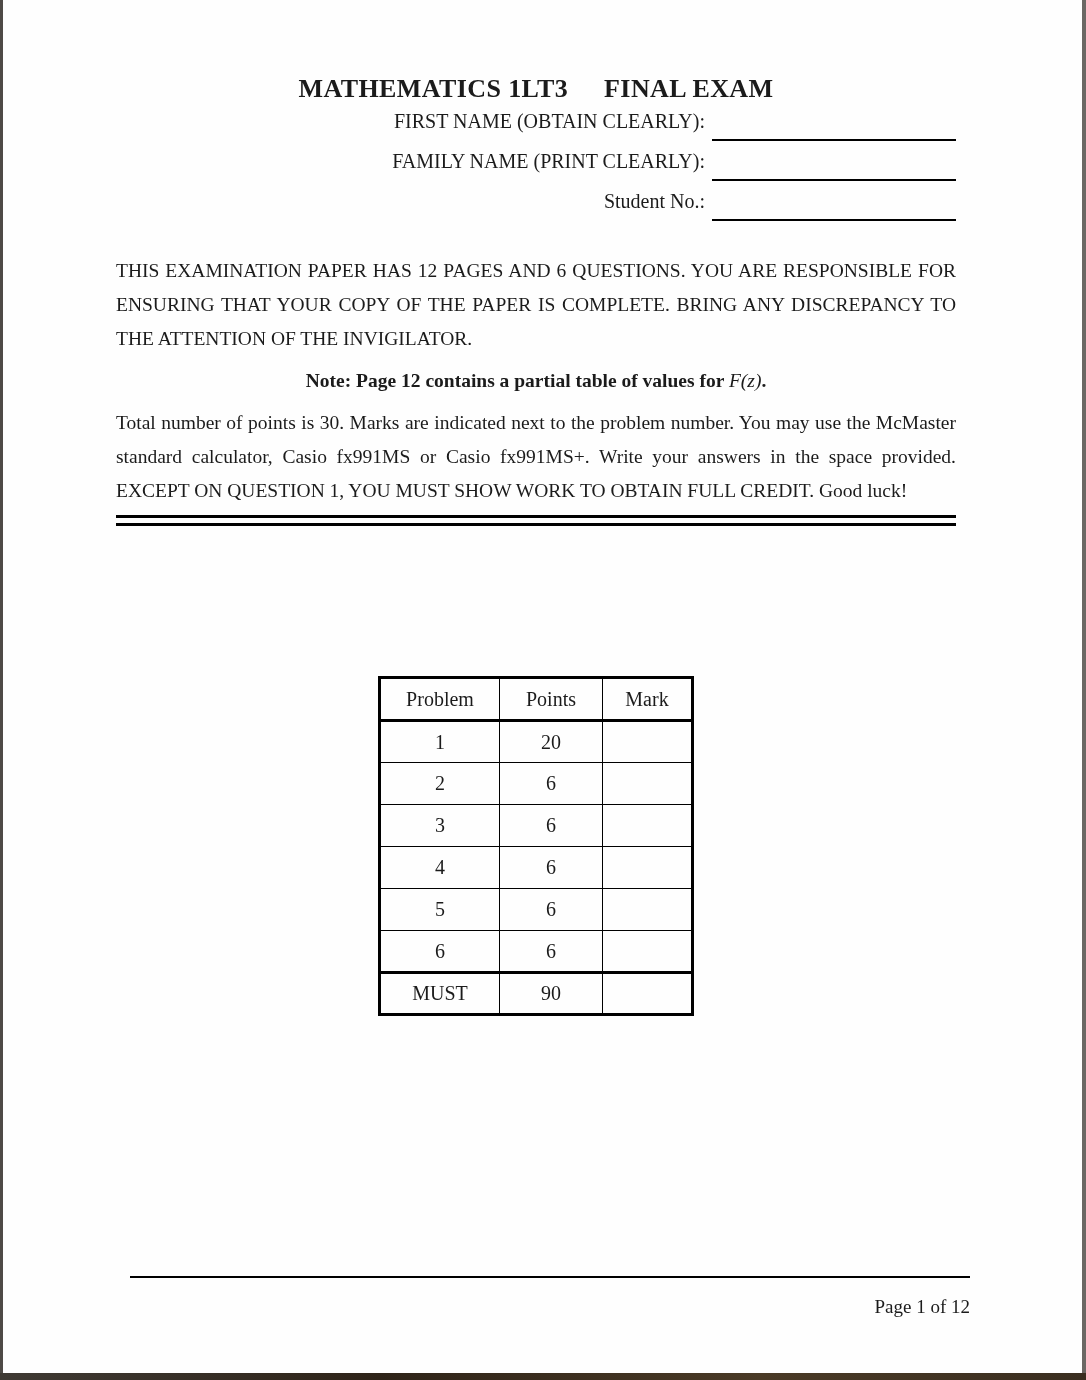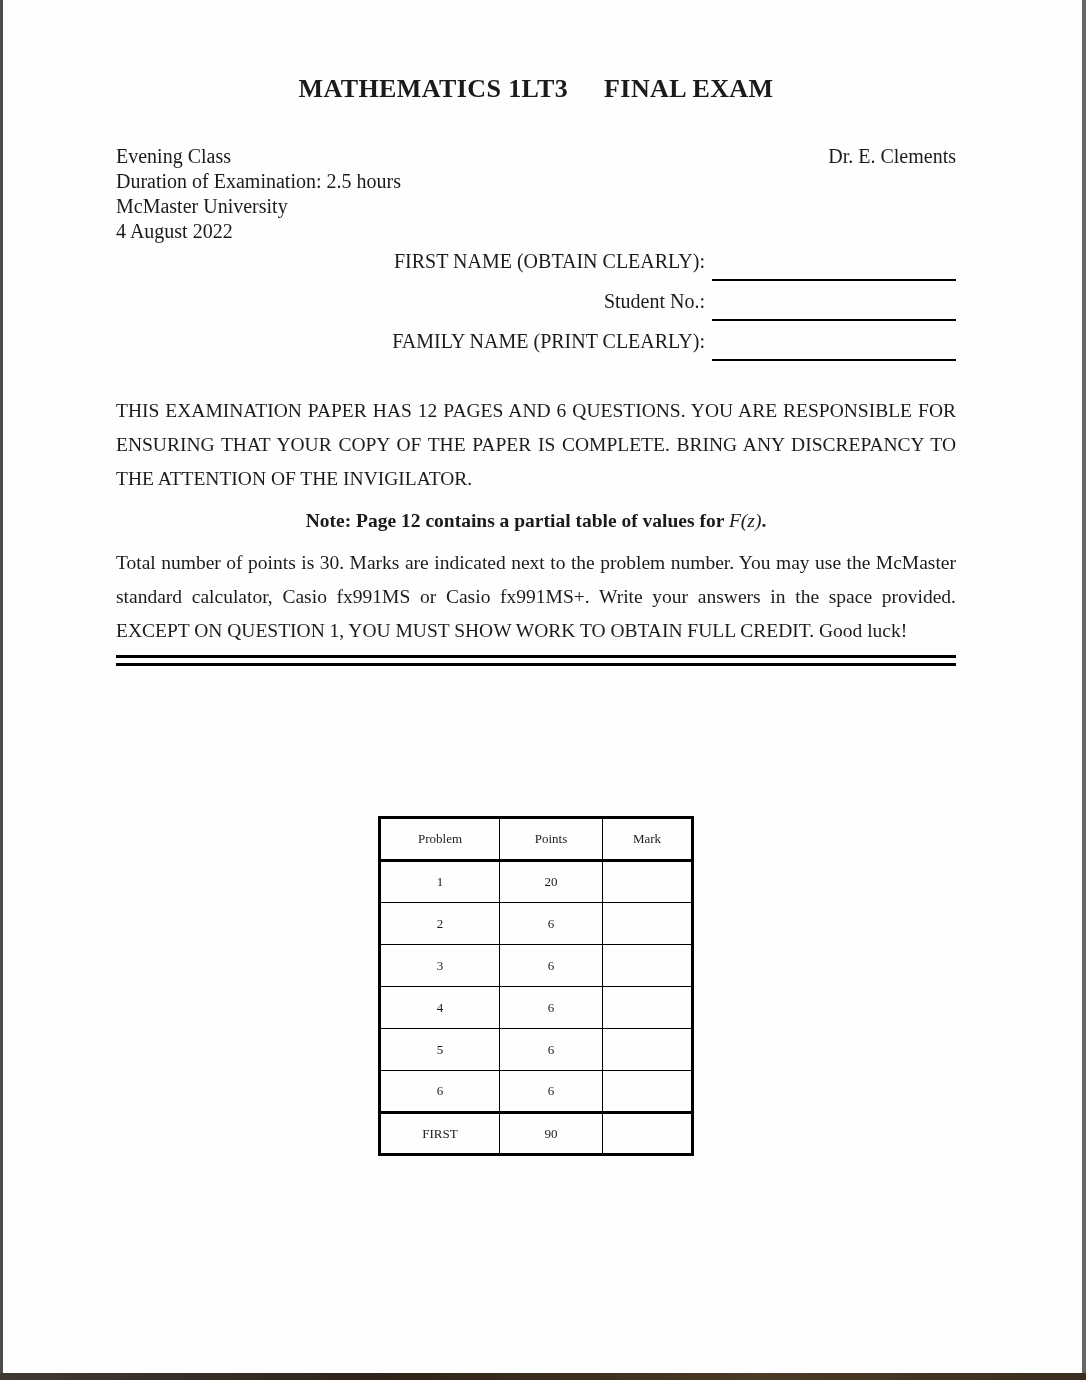--- a/index.html
+++ b/index.html
@@ -87,21 +87,21 @@
     height: 11px;
     border-top: 3px solid #000;
     border-bottom: 3px solid #000;
   }
 
   
   .score-table {
     margin: 150px auto 0 auto;
     border-collapse: collapse;
     border: 3px solid #000;
-    font-size: 13px;
+    font-size: 20px;
   }
   .score-table th, .score-table td {
     border: 1.5px solid #000;
     text-align: center;
     padding: 0;
   }
   .score-table th { font-weight: normal; height: 43px; }
   .score-table td { height: 42px; }
   .col-problem { width: 120px; }
   .col-points  { width: 103px; }
@@ -130,43 +130,34 @@
   <div class="edge-left"></div>
   <div class="edge-right"></div>
   <div class="bottom-strip"></div>
 
   <div class="content">
 
     <div class="title">
       <span class="gap-wrap"><span>MATHEMATICS 1LT3</span><span class="gap"></span><span>FINAL EXAM</span></span>
     </div>
 
-    <div class="header-row">
-      <div class="header-left">
-        <div>Evening Class</div>
-        <div>Duration of Examination: 2.5 hours</div>
-        <div>McMaster University</div>
-        <div>4 August 2022</div>
-      </div>
-      <div class="instructor">Dr. E. Clements</div>
-    </div>
 
     <div class="fields">
       <div class="field-row">
         <span class="field-label">FIRST NAME (OBTAIN CLEARLY):</span>
         <span class="field-line"></span>
       </div>
       <div class="field-row">
+        <span class="field-label">FAMILY NAME (PRINT CLEARLY):</span>
+        <span class="field-line"></span>
+      </div>
+      <div class="field-row">
         <span class="field-label">Student No.:</span>
         <span class="field-line"></span>
       </div>
-      <div class="field-row">
-        <span class="field-label">FAMILY NAME (PRINT CLEARLY):</span>
-        <span class="field-line"></span>
-      </div>
     </div>
 
     <div class="para para1">THIS EXAMINATION PAPER HAS 12 PAGES AND 6 QUESTIONS. YOU ARE RESPONSIBLE FOR ENSURING THAT YOUR COPY OF THE PAPER IS COMPLETE. BRING ANY DISCREPANCY TO THE ATTENTION OF THE INVIGILATOR.</div>
 
     <div class="para note">
       <span>Note: Page 12 contains a partial table of values for </span><span class="math">F(z)</span><span>.</span>
     </div>
 
     <div class="para para2">
       <span>Total number of points is 30. Marks are indicated next to the problem number. You may use the McMaster standard calculator, Casio fx991MS or Casio fx991MS+. Write your answers in the space provided. EXCEPT ON QUESTION 1, YOU MUST SHOW WORK TO OBTAIN FULL CREDIT. </span><span class="bold">Good luck!</span>
@@ -207,21 +198,25 @@
           <td>5</td>
           <td>6</td>
           <td></td>
         </tr>
         <tr>
           <td>6</td>
           <td>6</td>
           <td></td>
         </tr>
         <tr class="total-row">
-          <td>FIRST</td>
+          <td>MUST</td>
           <td>90</td>
           <td></td>
         </tr>
       </tbody>
     </table>
   </div>
 
+  <div class="footer">
+    <div class="footer-rule"></div>
+    <div class="page-number">Page 1 of 12</div>
+  </div>
 </div>
 
 </body></html>

